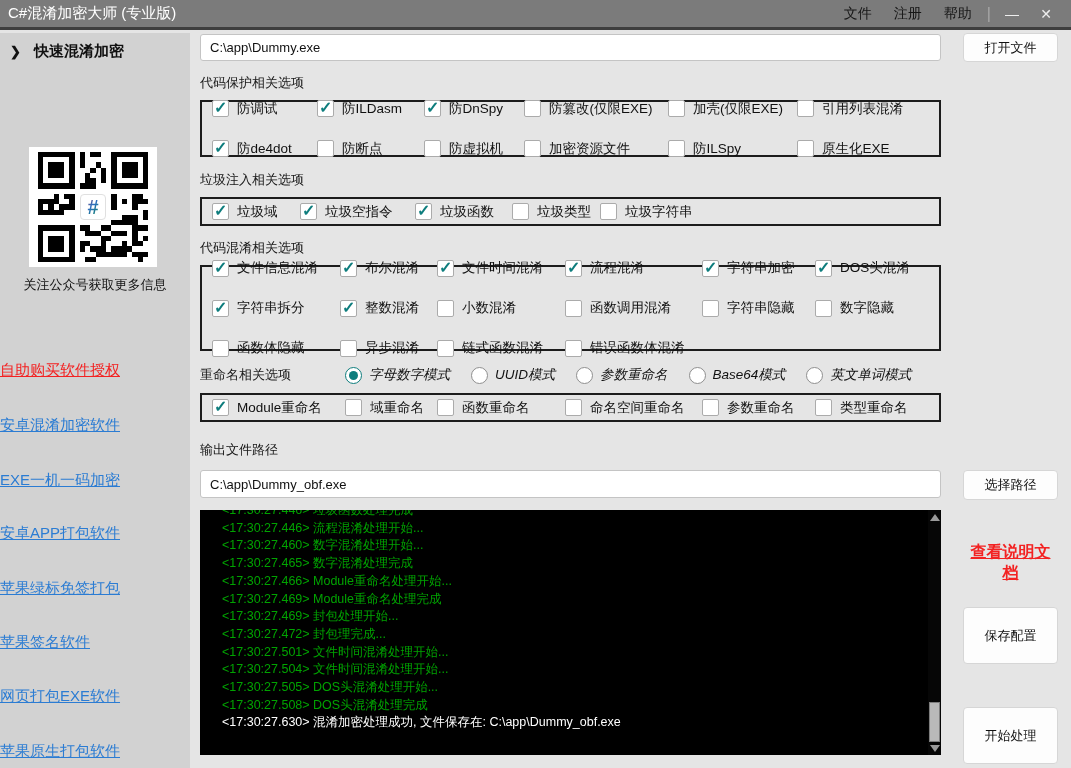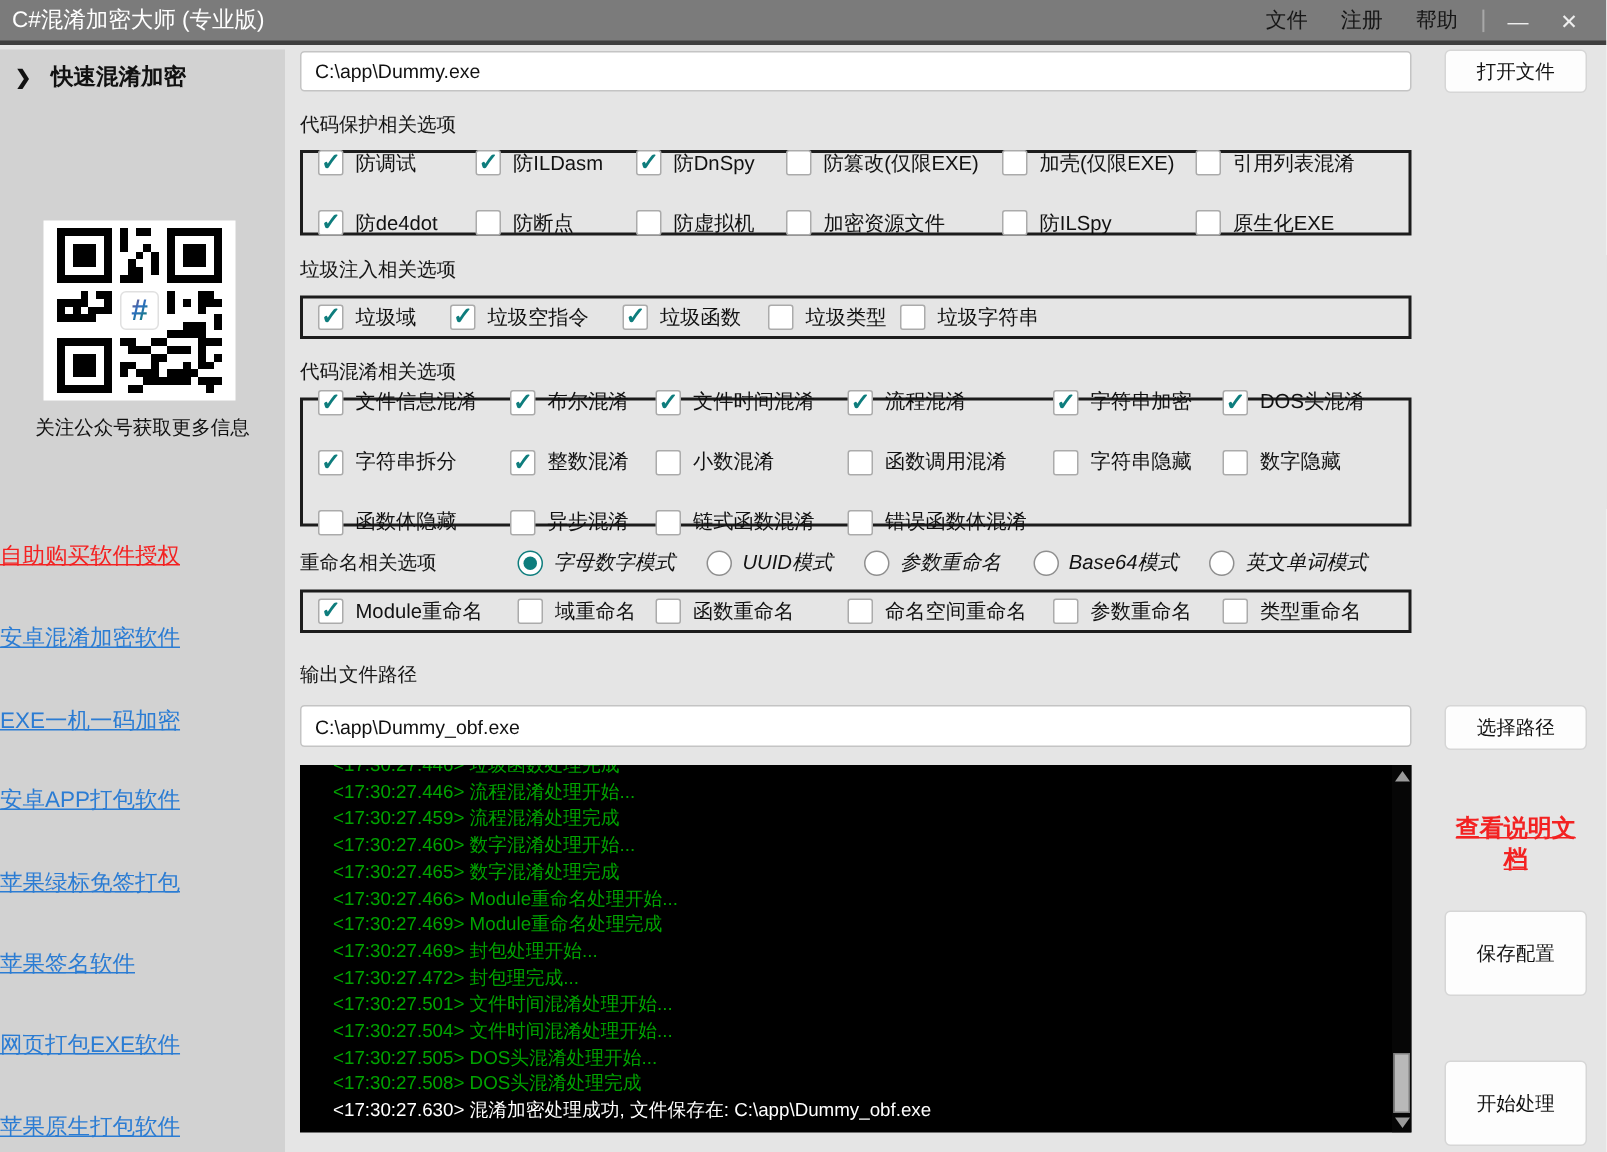--- a/index.html
+++ b/index.html
@@ -437,21 +437,20 @@
   </div>
 
   <div class="sec-label" style="top:441px">输出文件路径</div>
   <input class="txt" style="top: 470px; height: 28px;" value="C:\app\Dummy_obf.exe">
   <button class="btn" style="top:470px;height:30px">选择路径</button>
 
   <div class="console">
     <div class="console-lines">
       <div class="log-line">&lt;17:30:27.446&gt; 垃圾函数处理完成</div>
       <div class="log-line">&lt;17:30:27.446&gt; 流程混淆处理开始...</div>
-      <div class="log-line">&lt;17:30:27.459&gt; 流程混淆处理完成</div>
       <div class="log-line">&lt;17:30:27.460&gt; 数字混淆处理开始...</div>
       <div class="log-line">&lt;17:30:27.465&gt; 数字混淆处理完成</div>
       <div class="log-line">&lt;17:30:27.466&gt; Module重命名处理开始...</div>
       <div class="log-line">&lt;17:30:27.469&gt; Module重命名处理完成</div>
       <div class="log-line">&lt;17:30:27.469&gt; 封包处理开始...</div>
       <div class="log-line">&lt;17:30:27.472&gt; 封包理完成...</div>
       <div class="log-line">&lt;17:30:27.501&gt; 文件时间混淆处理开始...</div>
       <div class="log-line">&lt;17:30:27.504&gt; 文件时间混淆处理开始...</div>
       <div class="log-line">&lt;17:30:27.505&gt; DOS头混淆处理开始...</div>
       <div class="log-line">&lt;17:30:27.508&gt; DOS头混淆处理完成</div>

